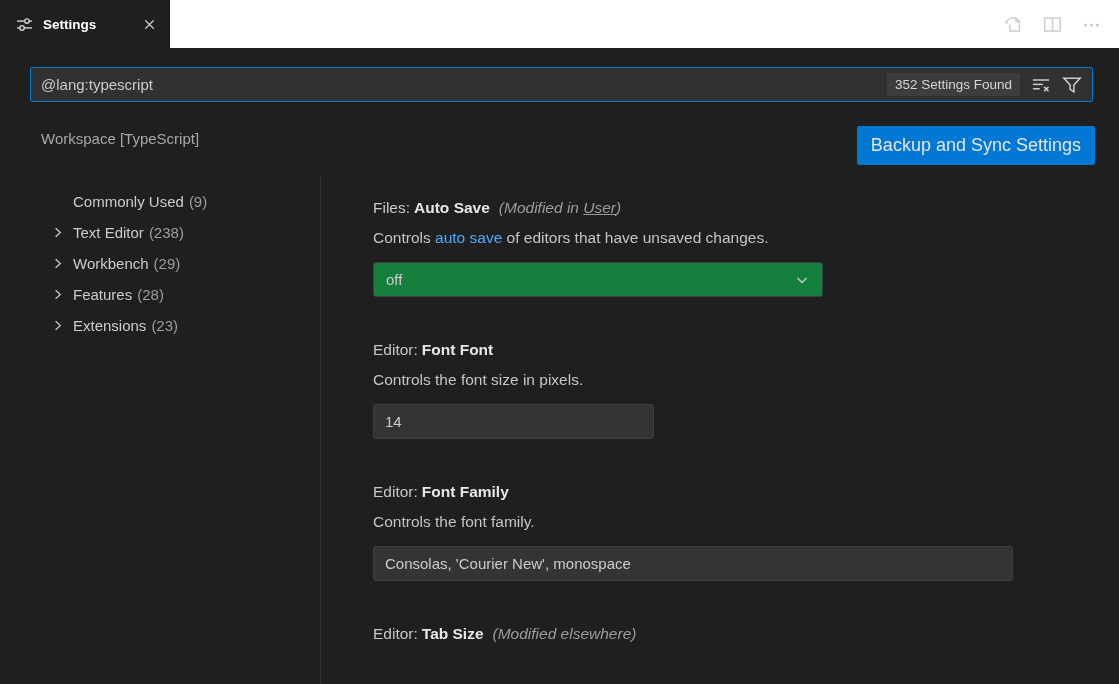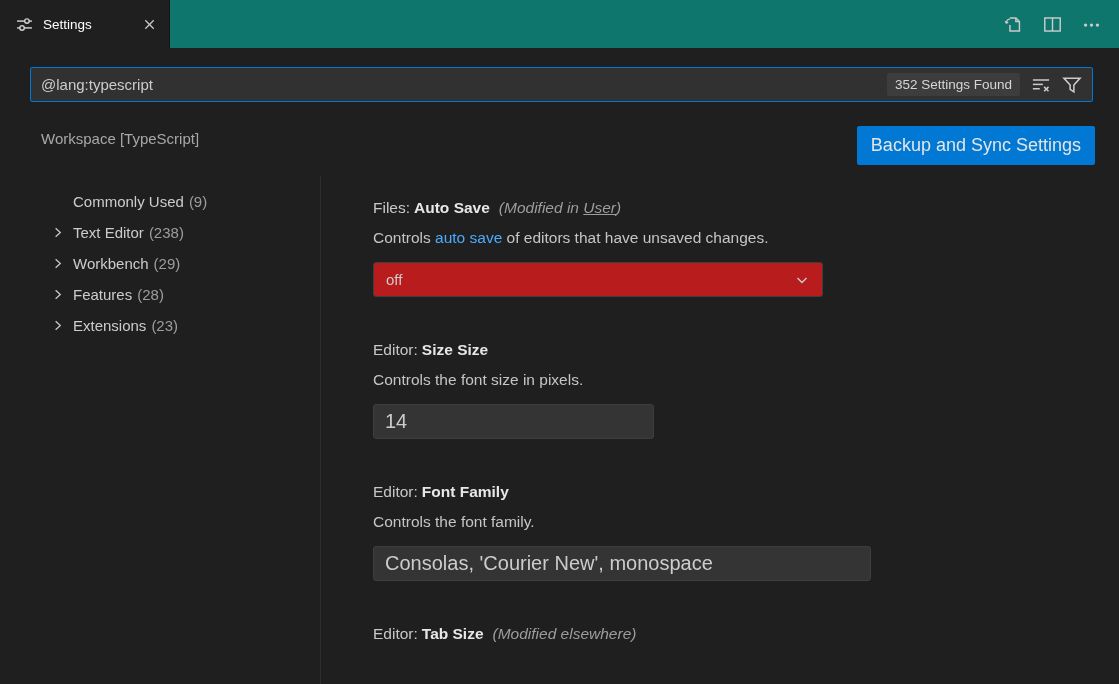--- a/index.html
+++ b/index.html
@@ -7,22 +7,22 @@
   body {
     background:#1f1f1f;
     color:#cccccc;
     font-family:"Liberation Sans", sans-serif;
     overflow:hidden;
   }
   svg { display:block; }
 
   
   .tabbar {
-    height:48px; background:#0f766e;
-    display:flex; align-items:stretch; justify-content:space-between;
+    height:48px; background:#ffffff;
+    display:flex; align-items:stretch; justify-content:space-between;font-weight:bold;
   }
   .tab {
     width:170px; background:#1f1f1f;
     display:flex; align-items:center; gap:10px;
     padding:0 10px 0 16px;
     border-right:1px solid #151515;
     cursor:pointer;
   }
   .tab-title { flex:1; font-size:13.5px; color:#ffffff; }
   .icon-btn { background:none; border:none; padding:2px; cursor:pointer; display:flex; align-items:center; }
@@ -75,32 +75,32 @@
   .settings { flex:1; padding:23px 26px 0 52px; overflow:hidden; }
   .setting { margin-bottom:44px; }
   .setting-title { font-size:15.5px; margin-bottom:12px; }
   .cat { color:#c8c8c8;margin-top:12px; }
   .name { color:#e7e7e7; font-weight:bold; margin-left:4px; }
   .note { font-style:italic; color:#9d9d9d; margin-left:9px; }
   .note-link { text-decoration:underline; cursor:pointer; }
   .setting-desc { font-size:15.5px; color:#c5c5c5; margin-bottom:15px; }
   .desc-link { color:#4daafc; cursor:pointer; text-decoration:none; }
   .dropdown {
-    width:450px; height:35px; background:#b91c1c;
+    width:450px; height:35px; background:#15803d;
     border:1px solid #3e3e3e; border-radius:3px;
     display:flex; align-items:center; justify-content:space-between;
     padding:0 12px; font-size:15px; color:#cccccc; cursor:pointer;
   }
   .text-input {
     height:35px; background:#343434; border:1px solid #3e3e3e; border-radius:3px;
-    color:#cccccc; font-size:20px; font-family:"Liberation Sans", sans-serif;
+    color:#cccccc; font-size:15px; font-family:"Liberation Sans", sans-serif;
     padding:0 11px; outline:none;
   }
   .w-narrow { width:281px; }
-  .w-wide { width:498px; }
+  .w-wide { width:640px; }
 </style>
 </head>
 <body>
 
 <div class="tabbar">
   <div class="tab">
     <span>
       <svg width="17" height="17" viewBox="0 0 16 16" fill="none" stroke="#cccccc" stroke-width="1.4">
         <line x1="1" y1="4.8" x2="15" y2="4.8"></line>
         <circle cx="10.3" cy="4.8" r="2.1" fill="#1f1f1f"></circle>
@@ -229,21 +229,21 @@
         <span>
           <svg width="16" height="16" viewBox="0 0 16 16" stroke="#cccccc" stroke-width="1.4" fill="none">
               <polyline points="3.5,6 8,10.5 12.5,6"></polyline>
             </svg>
         </span>
       </div>
     </div>
 
     <div class="setting">
       <div class="setting-title">
-        <span class="cat">Editor:</span><span class="name">Size Size</span>
+        <span class="cat">Editor:</span><span class="name">Font Font</span>
       </div>
       <div class="setting-desc">
         <span>Controls the font size in pixels.</span>
       </div>
       <input class="text-input w-narrow" type="text" value="14" style="">
     </div>
 
     <div class="setting">
       <div class="setting-title">
         <span class="cat">Editor:</span><span class="name">Font Family</span>

